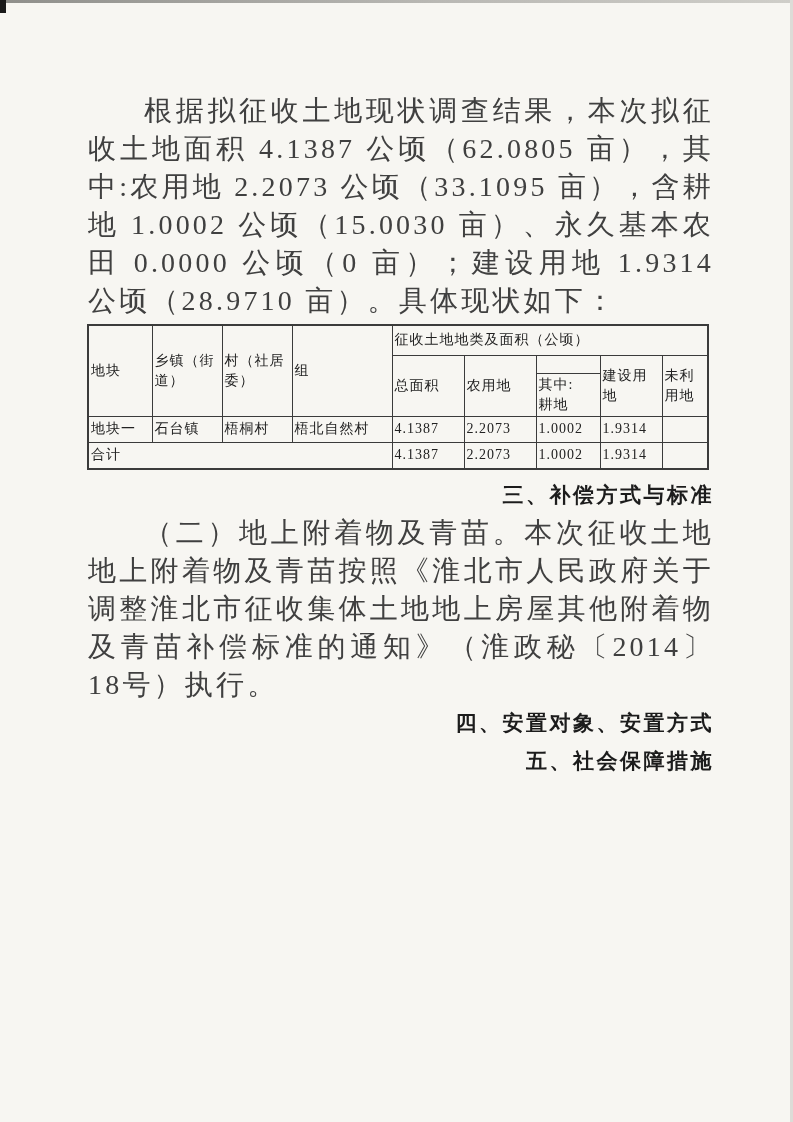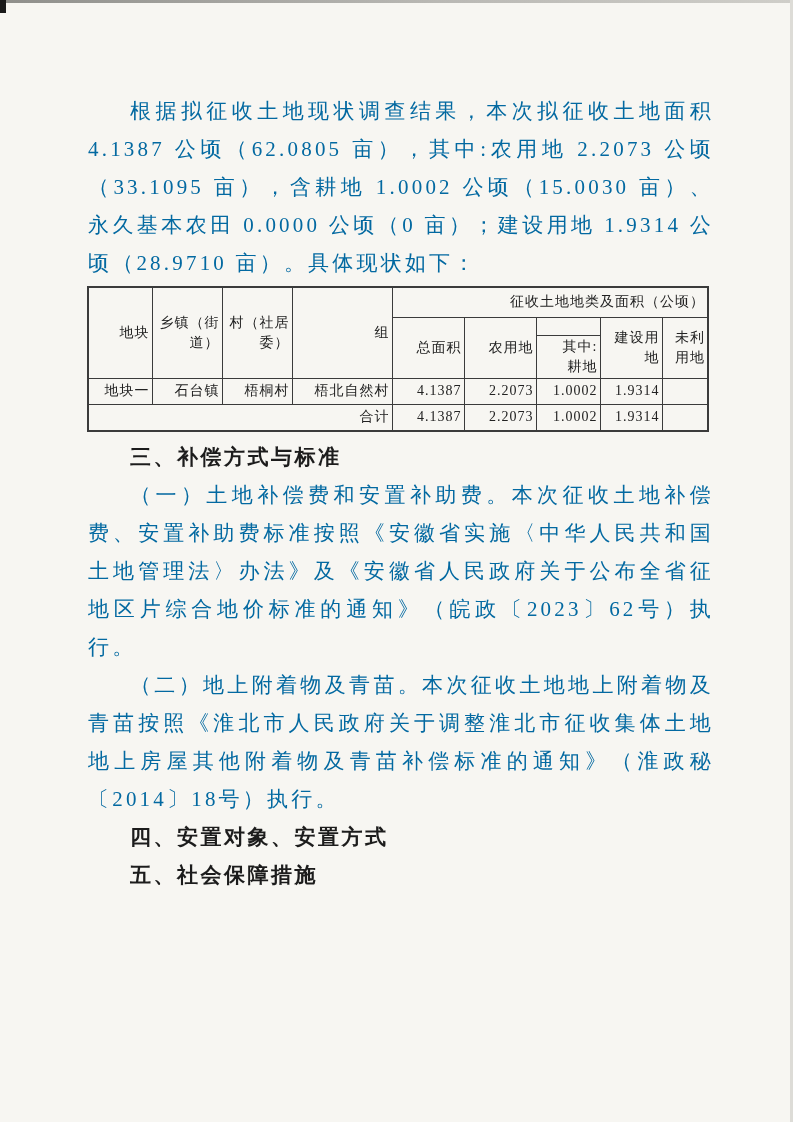--- a/index.html
+++ b/index.html
@@ -20,49 +20,50 @@
     background: #1a1a1a;
   }
   .scan-right-edge {
     position: absolute; top: 0; right: 0; width: 3px; height: 1122px;
     background: #dddcd7;
   }
   .content {
     position: absolute; left: 88px; top: 92px; width: 626px;
   }
   .para {
-    font-size: 21px;
+    font-size: 28px;
     line-height: 38px;
     letter-spacing: 3.2px;
     text-align: justify;
     text-indent: 2em;
-    color: #0369a1;
+    color: #404040;
   }
   .heading {
     font-family: "Liberation Sans", sans-serif;
     font-weight: bold;
     font-size: 21px;
     line-height: 38px;
     letter-spacing: 2.5px;
     text-indent: 2em;
     color: #1c1c1c;
+    text-align: right;
   }
   table.land-table {
     width: 620px;
     margin: 4px 0 6px -1px;
     border-collapse: collapse;
     table-layout: fixed;
     border: 2px solid #3b3b3b;
     font-size: 14px;
     color: #222;
   }
   table.land-table th, table.land-table td {
     border: 1px solid #3b3b3b;
     font-weight: normal;
-    text-align: right;
+    text-align: left;
     vertical-align: middle;
     padding: 1px 2px;
     letter-spacing: 1px;
     line-height: 1.45;
   }
   th.subhead-split { white-space: pre-line; }
   tr.hdr-top    { height: 30px; }
   tr.hdr-spacer { height: 18px; }
   tr.hdr-sub    { height: 42px; }
   tr.data-row   { height: 26px; }
@@ -126,20 +127,19 @@
         <td class="num">4.1387</td>
         <td class="num">2.2073</td>
         <td class="num">1.0002</td>
         <td class="num">1.9314</td>
         <td class="num"></td>
       </tr>
     </tbody>
   </table>
 
   <h3 class="heading">三、补偿方式与标准</h3>
-  <p class="para">（一）土地补偿费和安置补助费。本次征收土地补偿费、安置补助费标准按照《安徽省实施〈中华人民共和国土地管理法〉办法》及《安徽省人民政府关于公布全省征地区片综合地价标准的通知》（皖政〔2023〕62号）执行。</p>
   <p class="para">（二）地上附着物及青苗。本次征收土地地上附着物及青苗按照《淮北市人民政府关于调整淮北市征收集体土地地上房屋其他附着物及青苗补偿标准的通知》（淮政秘〔2014〕18号）执行。</p>
 
   <h3 class="heading">四、安置对象、安置方式</h3>
 
   <h3 class="heading">五、社会保障措施</h3>
 
 </div>
 
 </body></html>

